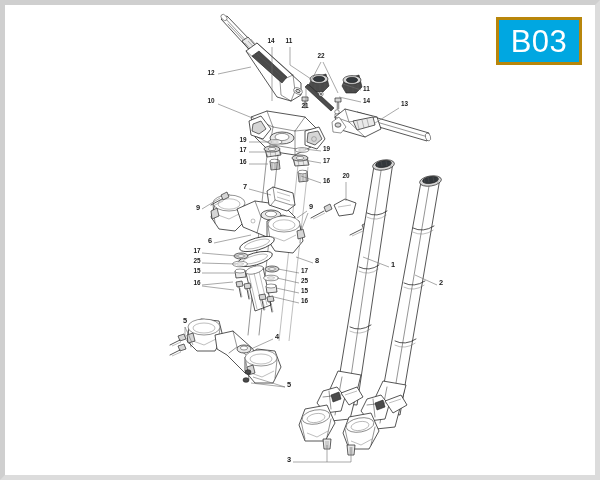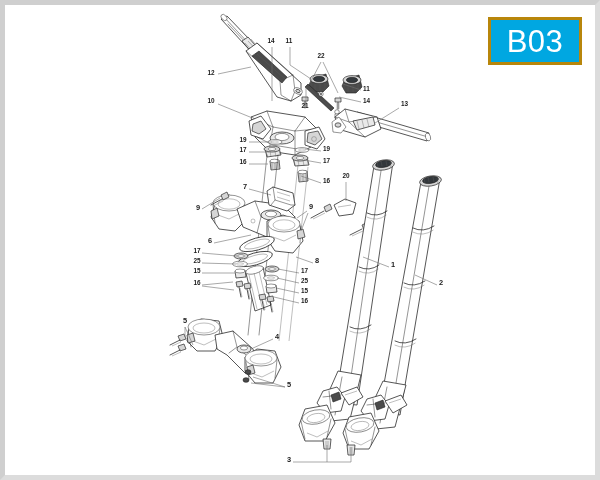--- a/index.html
+++ b/index.html
@@ -53,21 +53,21 @@
   }
   #diagram {
     position: absolute;
     left: 0; top: 0;
   }
   
   #badge {
     position: absolute;
     right: 18px;
     top: 17px;
-    width: 94px;
+    width: 86px;
     height: 48px;
     box-sizing: border-box;
     background: #00a7e1;
     border: 3px solid #b8860b;
     display: flex;
     align-items: center;
     justify-content: center;
     z-index: 30;
   }
   #badge-label {

